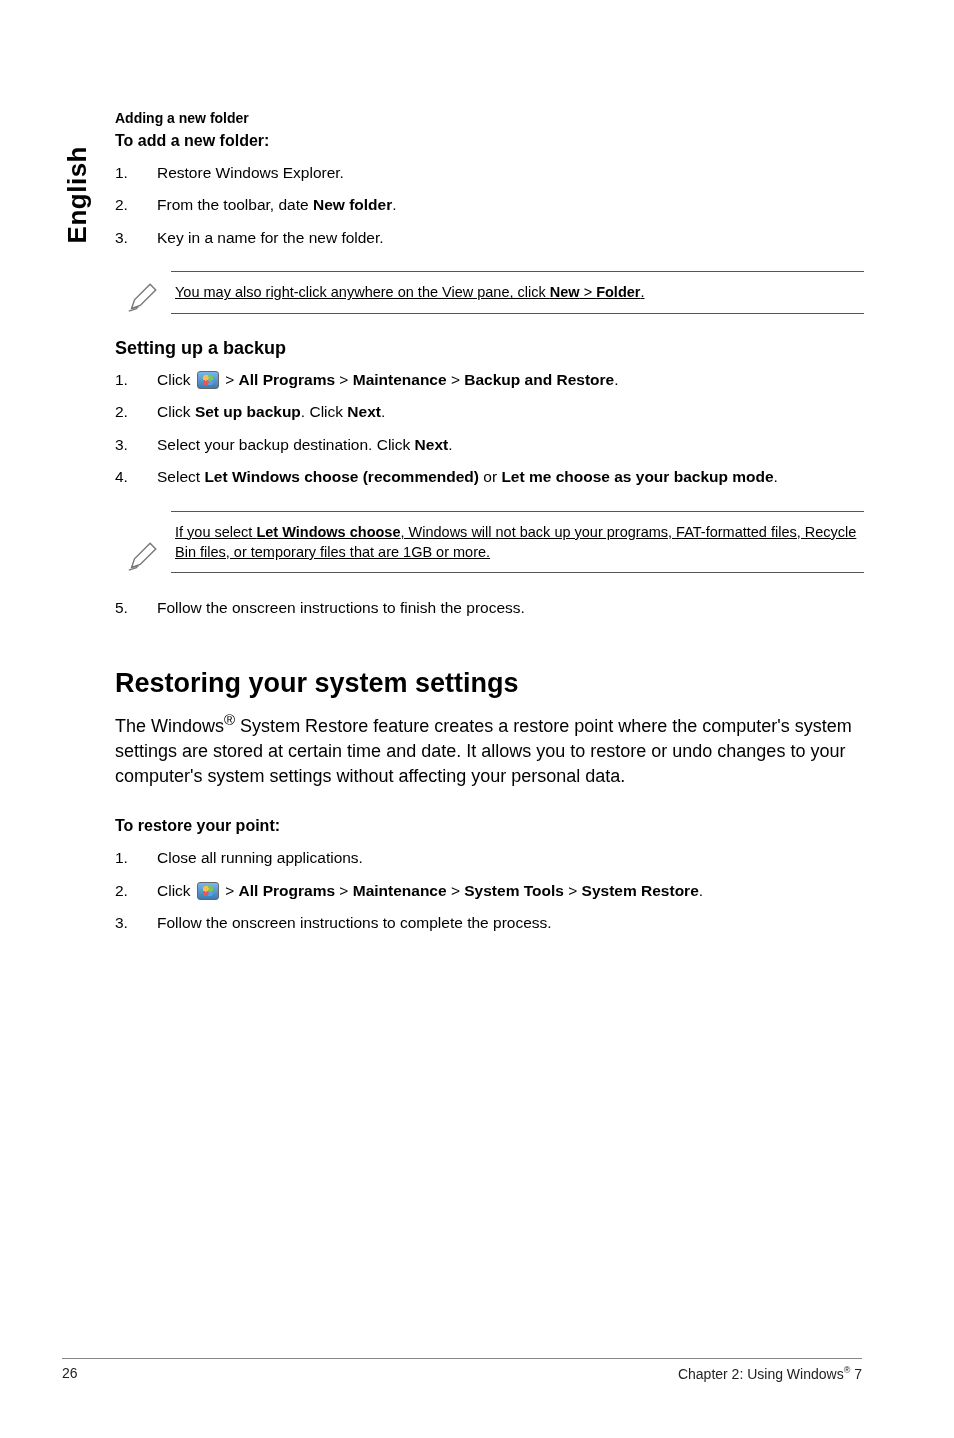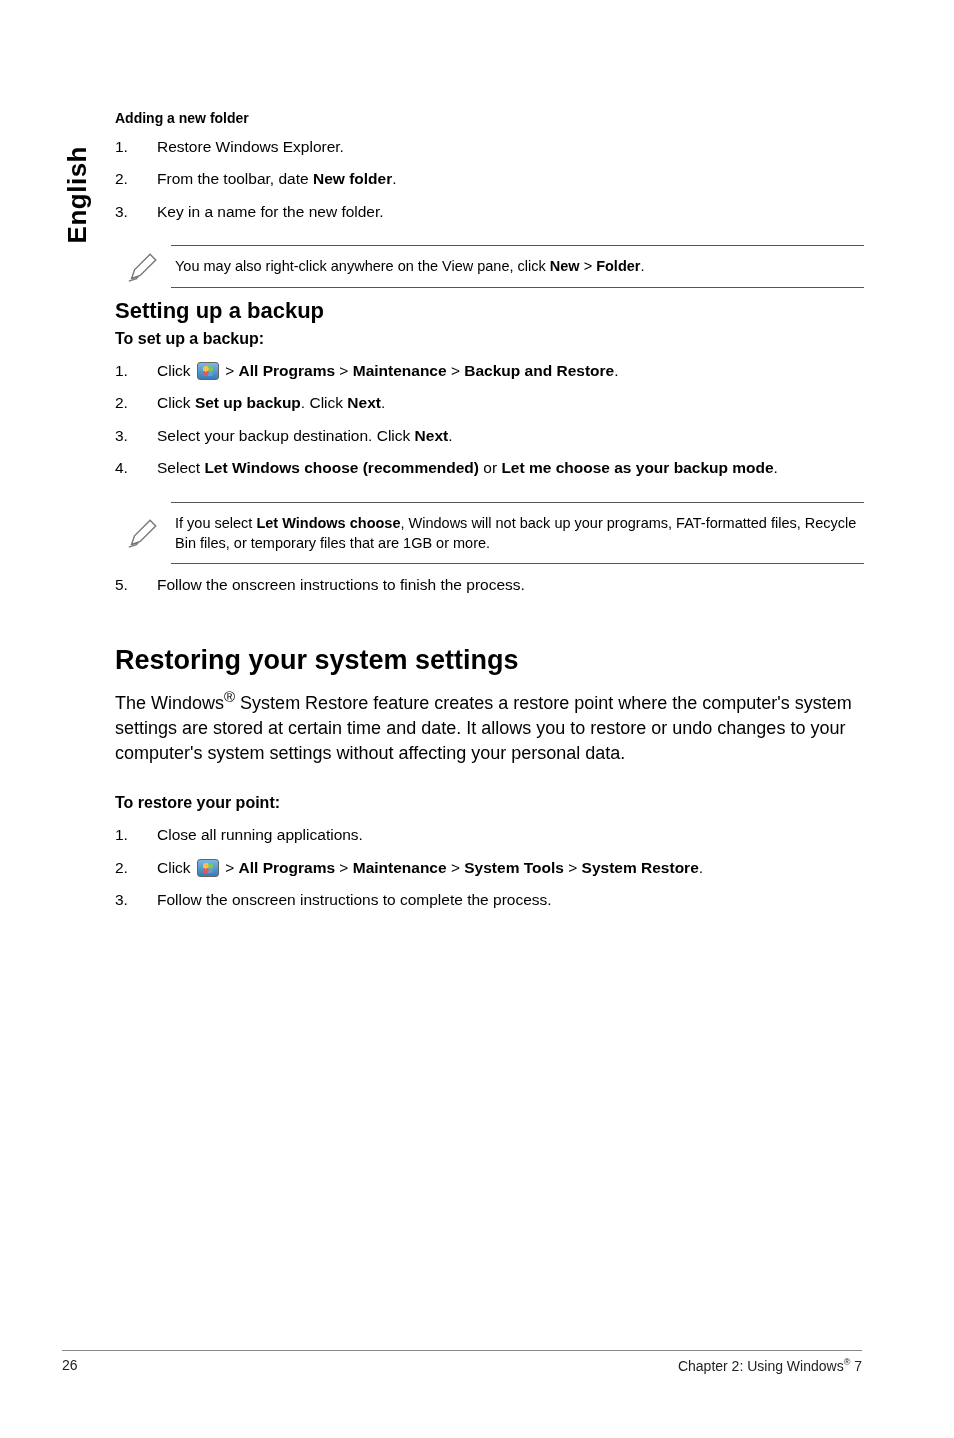--- a/index.html
+++ b/index.html
@@ -11,26 +11,26 @@
     font-weight: bold;
     font-size: 26px;
     writing-mode: vertical-rl;
     transform: rotate(180deg);
     letter-spacing: 0.5px;
   }
   .content { margin-left: 0; }
   .h3 { font-size: 14px; font-weight: bold; margin-bottom: 6px; }
   .h4b { font-size: 16px; font-weight: bold; margin-bottom: 12px; }
   .h2 { font-size: 27px; font-weight: bold; margin-top: 48px; margin-bottom: 10px; }
-  .sub { font-size: 22px; font-weight: bold; margin-top: 10px; margin-bottom: 6px; }
+  .sub { font-size: 18px; font-weight: bold; margin-top: 10px; margin-bottom: 6px; }
   ol { list-style: none; padding: 0; margin: 0; }
   ol.steps > li { display: flex; align-items: flex-start; font-size: 15.5px; line-height: 1.45; margin: 10px 0; }
   ol.steps > li .num { width: 42px; flex: 0 0 42px; }
   ol.steps > li .txt { flex: 1; }
-  .note-block { display: flex; align-items: center; margin: 22px 0 10px 0; }
+  .note-block { display: flex; align-items: flex-end; margin: 22px 0 24px 0; text-decoration: underline; }
   .note-icon { width: 56px; flex: 0 0 56px; display: flex; justify-content: center; align-items: center; }
   .note-body { flex: 1; border-top: 1px solid #555; border-bottom: 1px solid #555; padding: 10px 4px; font-size: 14.5px; line-height: 1.4; }
   .pencil {
     width: 34px; height: 34px; position: relative;
   }
   .pencil svg { width: 34px; height: 34px; }
   .win-icon {
     display: inline-flex; align-items: center; justify-content: center;
     width: 22px; height: 18px; vertical-align: -4px;
     border-radius: 3px; border: 1px solid #666;
@@ -43,36 +43,37 @@
       radial-gradient(circle at 30% 30%, #f6c04a 0 25%, transparent 26%),
       radial-gradient(circle at 70% 30%, #7fc65a 0 25%, transparent 26%),
       radial-gradient(circle at 30% 70%, #e05a5a 0 25%, transparent 26%),
       radial-gradient(circle at 70% 70%, #5aa0e0 0 25%, transparent 26%);
     border-radius: 50%;
   }
   .para { font-size: 18px; line-height: 1.4; margin-top: 4px; }
   .bold { font-weight: bold; }
   .section-gap { height: 28px; }
   .footer {
-    position: absolute; left: 0; right: 0; bottom: 64px;
+    position: absolute; left: 0; right: 0; bottom: 56px;
     padding: 4px 92px 0 62px;
   }
   .footer-line { border-top: 1px solid #888; margin-bottom: 6px; }
   .footer-row { display: flex; justify-content: space-between; font-size: 14px; color: #222; }
   .footer-row sup { font-size: 9px; vertical-align: super; }
 </style>
 </head>
 <body>
 
 <div class="page">
   <div class="side-tab">English</div>
 
   <div class="content">
 
     <div class="h3">Adding a new folder</div>
+    <div class="h4b">To add a new folder:</div>
     <ol class="steps">
       <li>
         <span class="num">1.</span>
         <span class="txt">Restore Windows Explorer.</span>
       </li>
       <li>
         <span class="num">2.</span>
         <span class="txt">
           <span>From the toolbar, date </span><span class="bold">New folder</span><span>.</span>
         </span>
@@ -92,21 +93,20 @@
               <path d="M4 44 L16 40" stroke="#777" stroke-width="2"></path>
             </svg>
         </div>
       </div>
       <div class="note-body">
         <span>You may also right-click anywhere on the View pane, click </span><span class="bold">New</span><span> &gt; </span><span class="bold">Folder</span><span>.</span>
       </div>
     </div>
 
     <div class="sub">Setting up a backup</div>
-    <div class="h4b">To set up a backup:</div>
 
     <ol class="steps">
       <li>
         <span class="num">1.</span>
         <span class="txt">
           <span>Click </span><span class="win-icon"></span><span> &gt; </span><span class="bold">All Programs</span><span> &gt; </span><span class="bold">Maintenance</span><span> &gt; </span><span class="bold">Backup and Restore</span><span>.</span>
         </span>
       </li>
       <li>
         <span class="num">2.</span>

